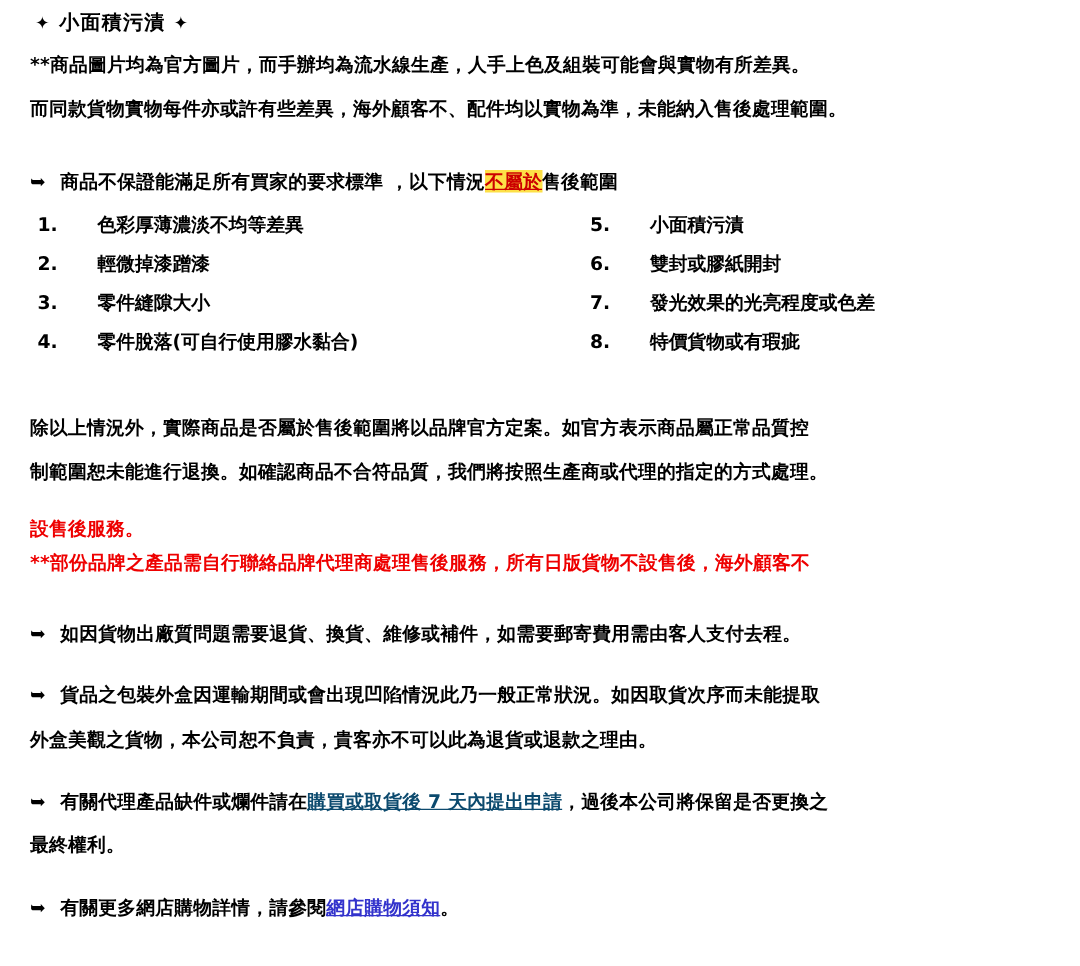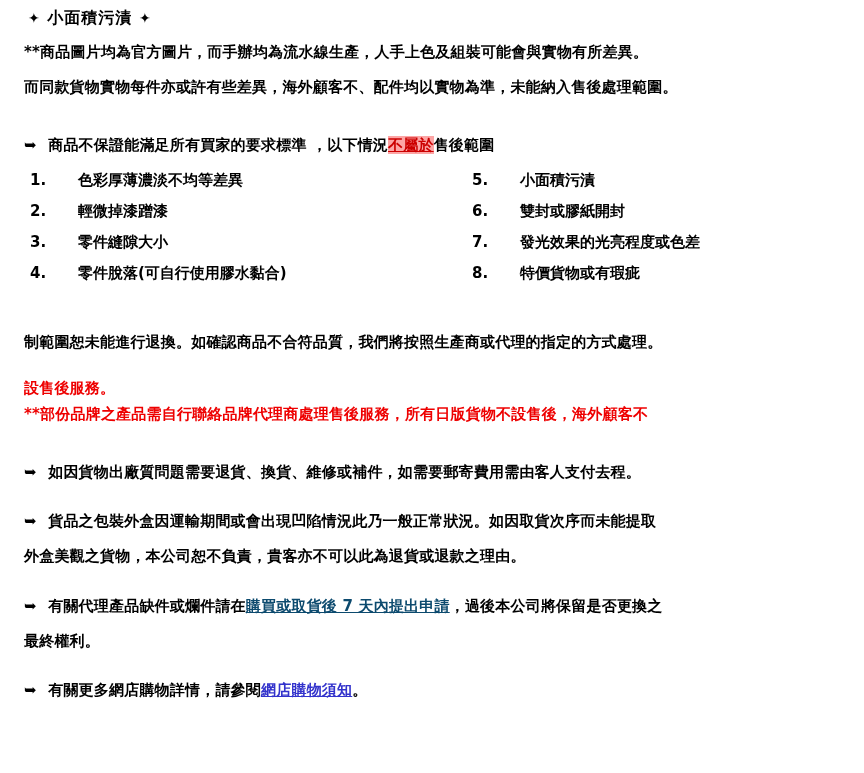--- a/index.html
+++ b/index.html
@@ -44,21 +44,21 @@
   }
   .spacer-sm { height: 12px; }
   .spacer-md { height: 20px; }
   .spacer-lg { height: 30px; }
 
   .arrow {
     font-weight: bold;
     margin-right: 6px;
   }
   .hl-yellow {
-    background: #fca5a5;
+    background: #fde047;
     color: #cc0000;
     text-decoration: underline;
     font-weight: bold;
   }
   .list-wrap {
     margin: 14px 0 0 0;
     position: relative;
     height: 118px;
   }
   .col {
@@ -151,20 +151,21 @@
       </div>
       <div class="li">
         <span class="li-num">8.</span>
         <span class="li-txt">特價貨物或有瑕疵</span>
       </div>
     </div>
   </div>
 
   <div class="spacer-lg"></div>
 
+  <div class="para bold">除以上情況外，實際商品是否屬於售後範圍將以品牌官方定案。如官方表示商品屬正常品質控</div>
   <div class="para bold">制範圍恕未能進行退換。如確認商品不合符品質，我們將按照生產商或代理的指定的方式處理。</div>
 
   <div class="spacer-md"></div>
 
   <div class="para red-bold">設售後服務。</div>
   <div class="para red-bold">**部份品牌之產品需自行聯絡品牌代理商處理售後服務，所有日版貨物不設售後，海外顧客不</div>
 
   <div class="spacer-md"></div>
 
   <div class="para bold">

